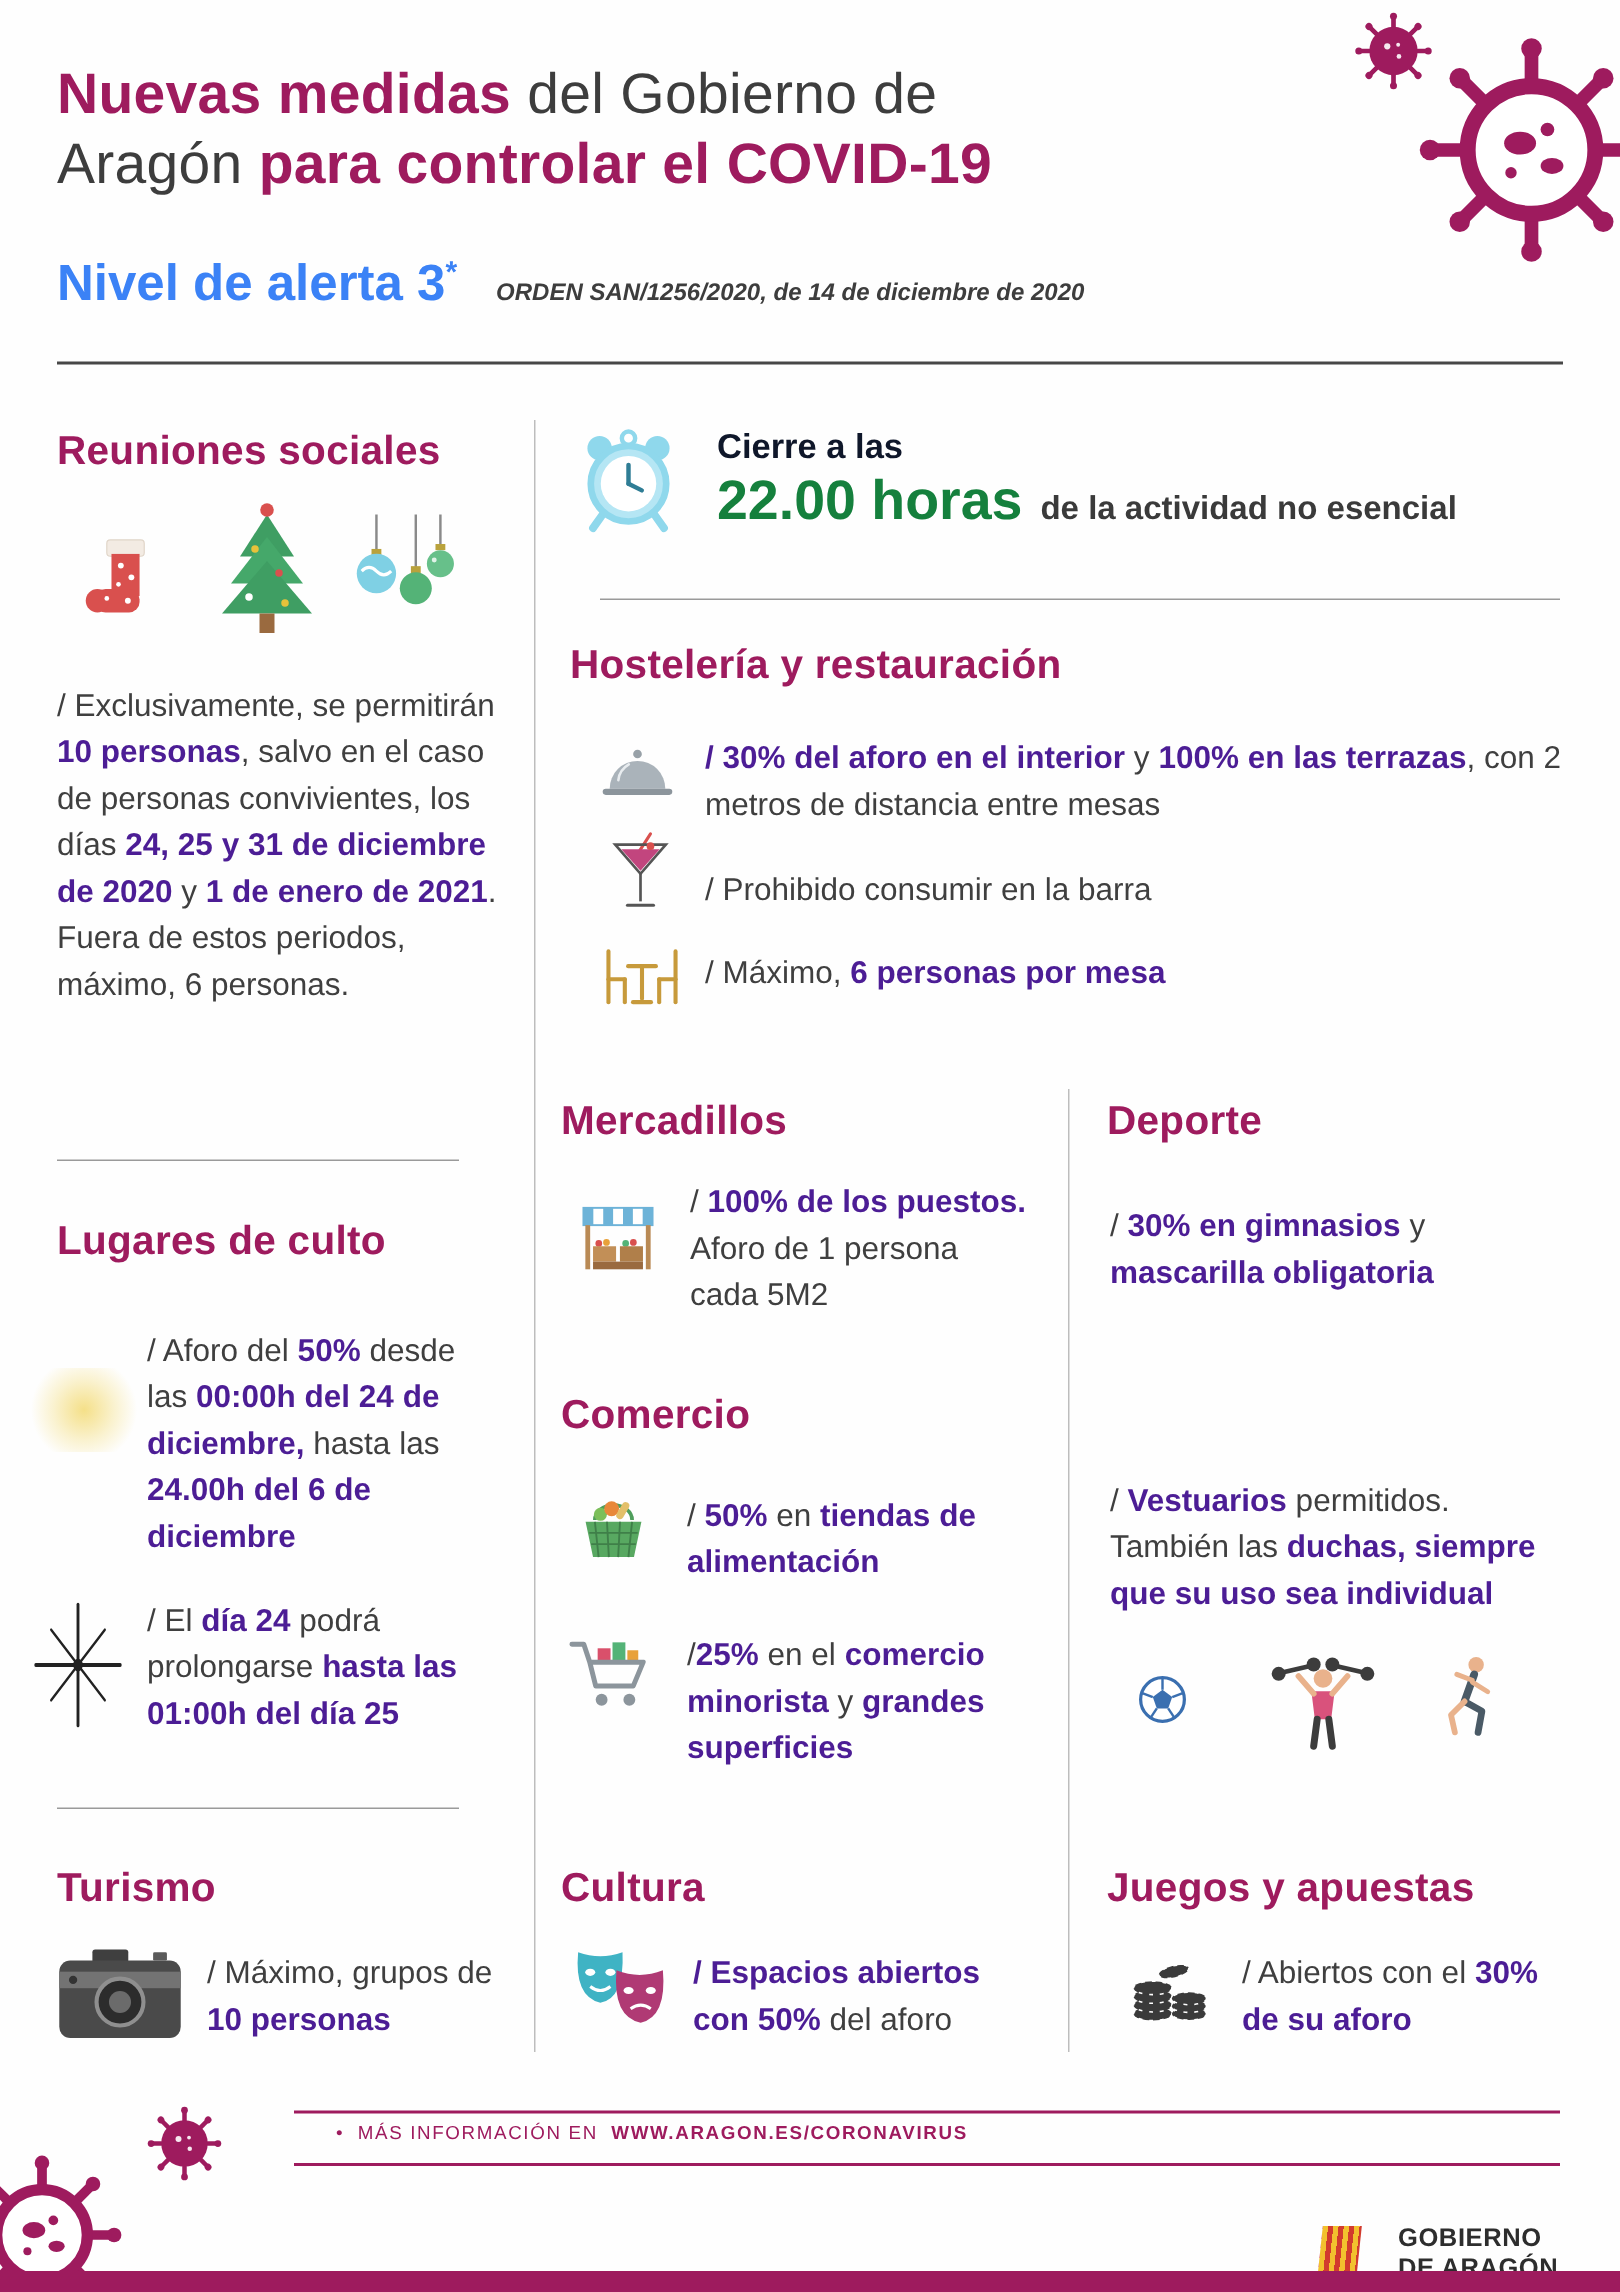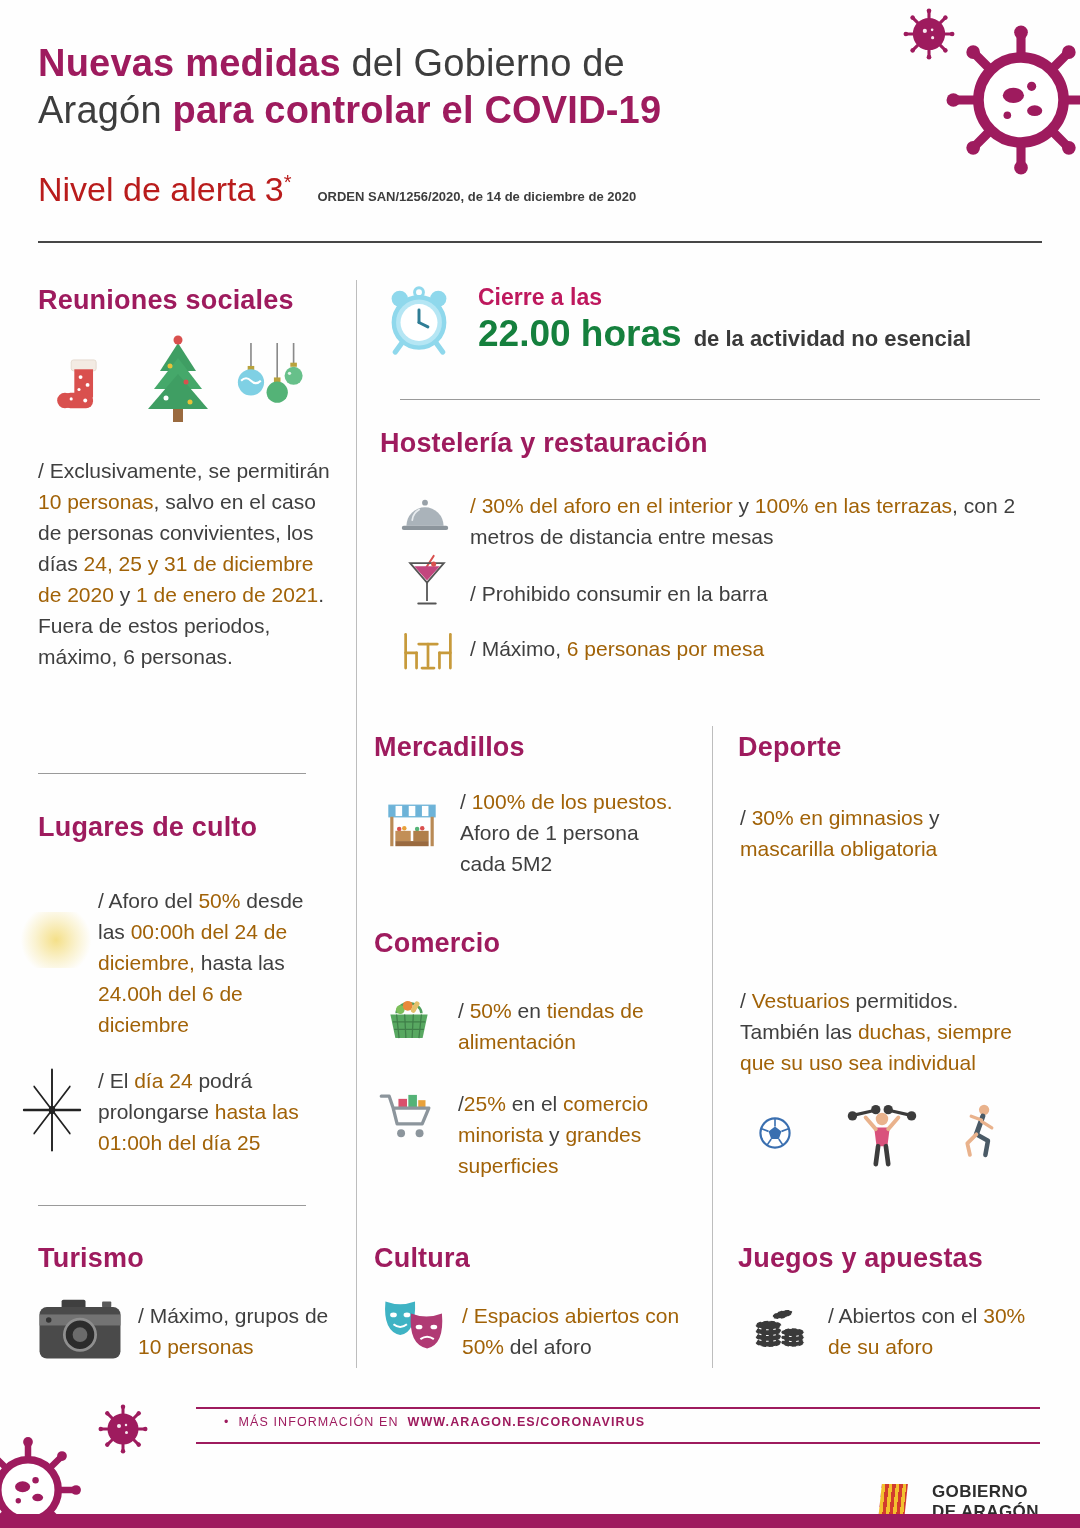--- a/index.html
+++ b/index.html
@@ -5,35 +5,35 @@
   * { margin:0; padding:0; box-sizing:border-box; }
   html,body { background:#ffffff; }
   body { font-family:"Liberation Sans","DejaVu Sans",sans-serif; color:#3f3f3f; }
   .page { position:relative; width:1080px; height:1528px; background:#fefefe; overflow:hidden; }
   .abs { position:absolute; }
 
   
   .title { left:38px; top:40px; width:840px; font-size:38px; line-height:1.24; font-weight:400; color:#3d3d3d; letter-spacing:.2px; }
   .title b { color:#9e1b5e; font-weight:700; }
   .alert-row { left:38px; top:170px; display:flex; align-items:baseline; gap:26px; }
-  .alert-level { font-size:34px; color:#b91c1c; font-weight:400; }
+  .alert-level { font-size:34px; color:#3b82f6; font-weight:700; }
   .alert-level sup { font-size:20px; }
-  .order-ref { font-size:13px; font-weight:700; color:#3d3d3d; }
+  .order-ref { font-size:16px; font-style:italic; font-weight:700; color:#3d3d3d; }
   .header-rule { left:38px; top:241px; width:1004px; height:2px; background:#474747; }
 
   
   .h2 { font-size:27px; font-weight:700; color:#9e1b5e; letter-spacing:.2px; }
   .txt { font-size:21px; line-height:1.48; color:#3f3f3f; }
-  .txt b { font-weight:400; color:#a16207; }
+  .txt b { font-weight:700; color:#4c1d95; }
   .vline { width:1px; background:#bdbdbd; }
   .hline { height:1px; background:#9a9a9a; }
   .hline-accent { height:2px; background:#9e1b5e; }
 
   
-  .banner-l1 { font-size:23px; font-weight:700; color:#be185d; }
+  .banner-l1 { font-size:23px; font-weight:700; color:#0f172a; }
   .banner-l2 { display:flex; align-items:baseline; gap:12px; margin-top:2px; }
   .banner-time { font-size:37px; font-weight:700; color:#15803d; }
   .banner-rest { font-size:22px; font-weight:700; color:#3a3a3a; }
 
   
   .foot-info { display:flex; align-items:center; gap:9px; color:#9e1b5e; font-size:12.5px; letter-spacing:1.1px; }
   .foot-info .b { font-weight:700; }
   .gov { display:flex; align-items:center; gap:10px; }
   .flag { width:26px; height:36px; background:repeating-linear-gradient(90deg,#f2c12e 0 3.5px,#d23b2e 3.5px 7px); transform:skewX(-6deg); }
   .gov-text { font-size:17px; font-weight:700; color:#2d2d2d; line-height:1.15; letter-spacing:.4px;margin-left:16px; }

